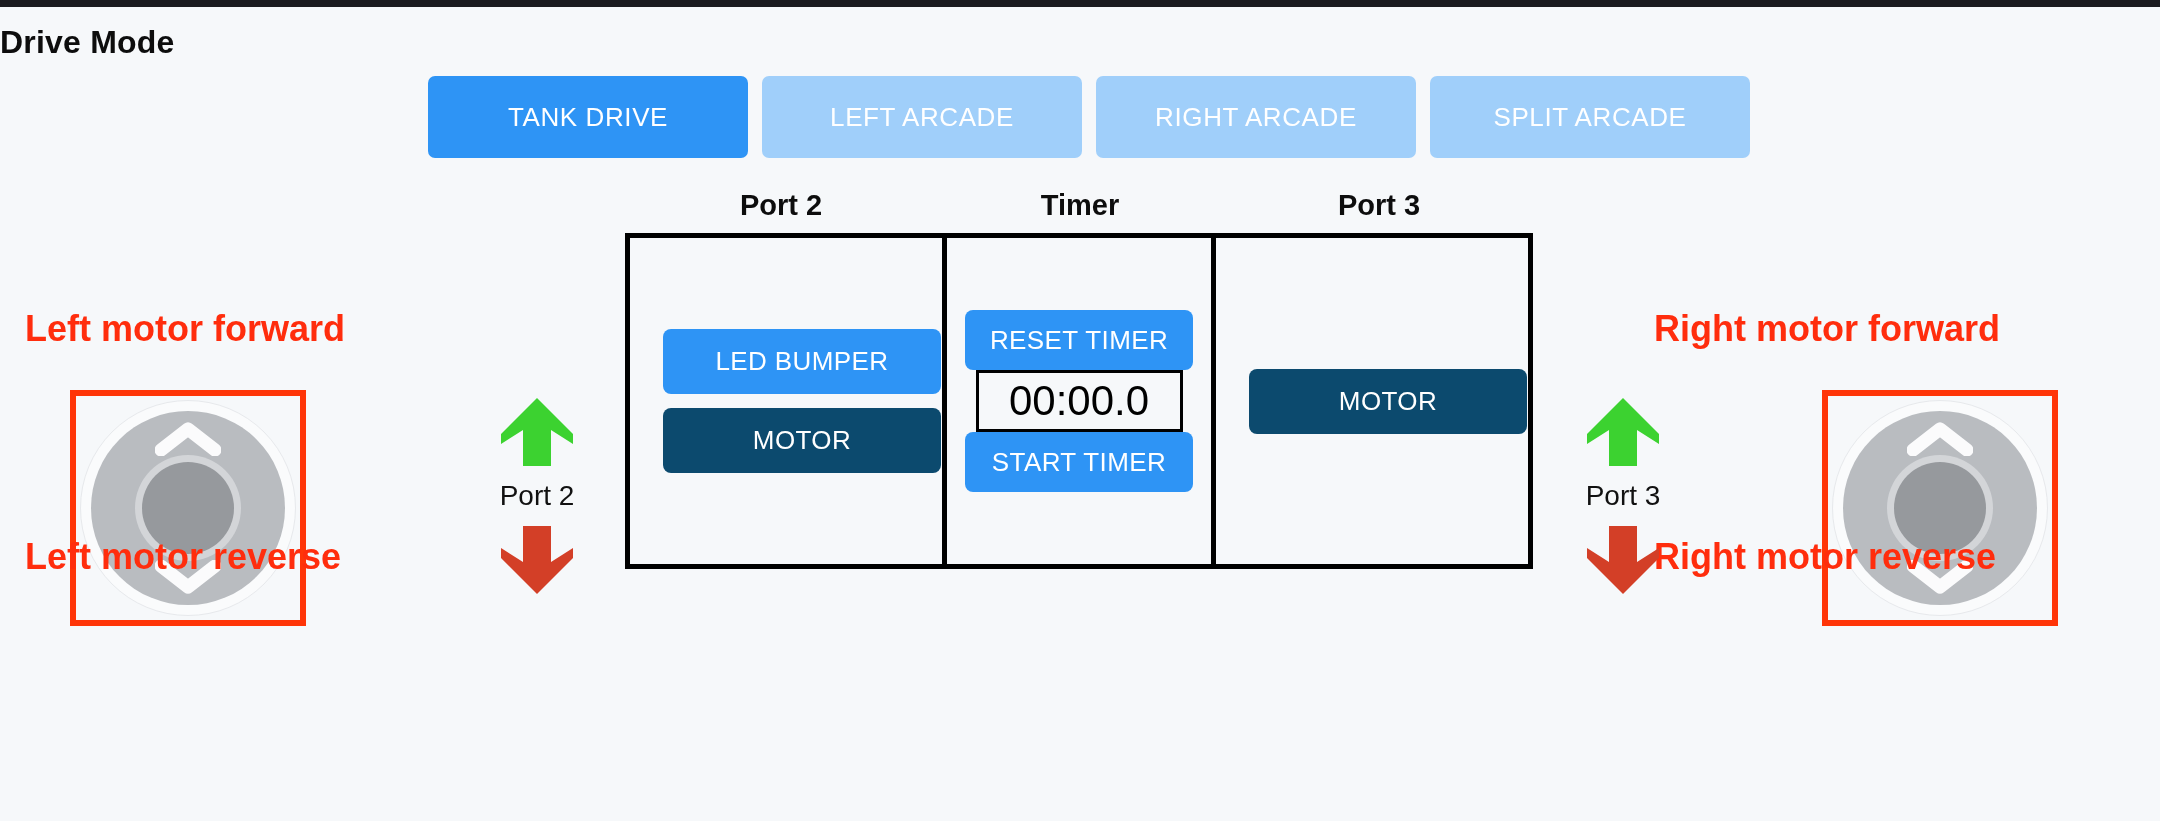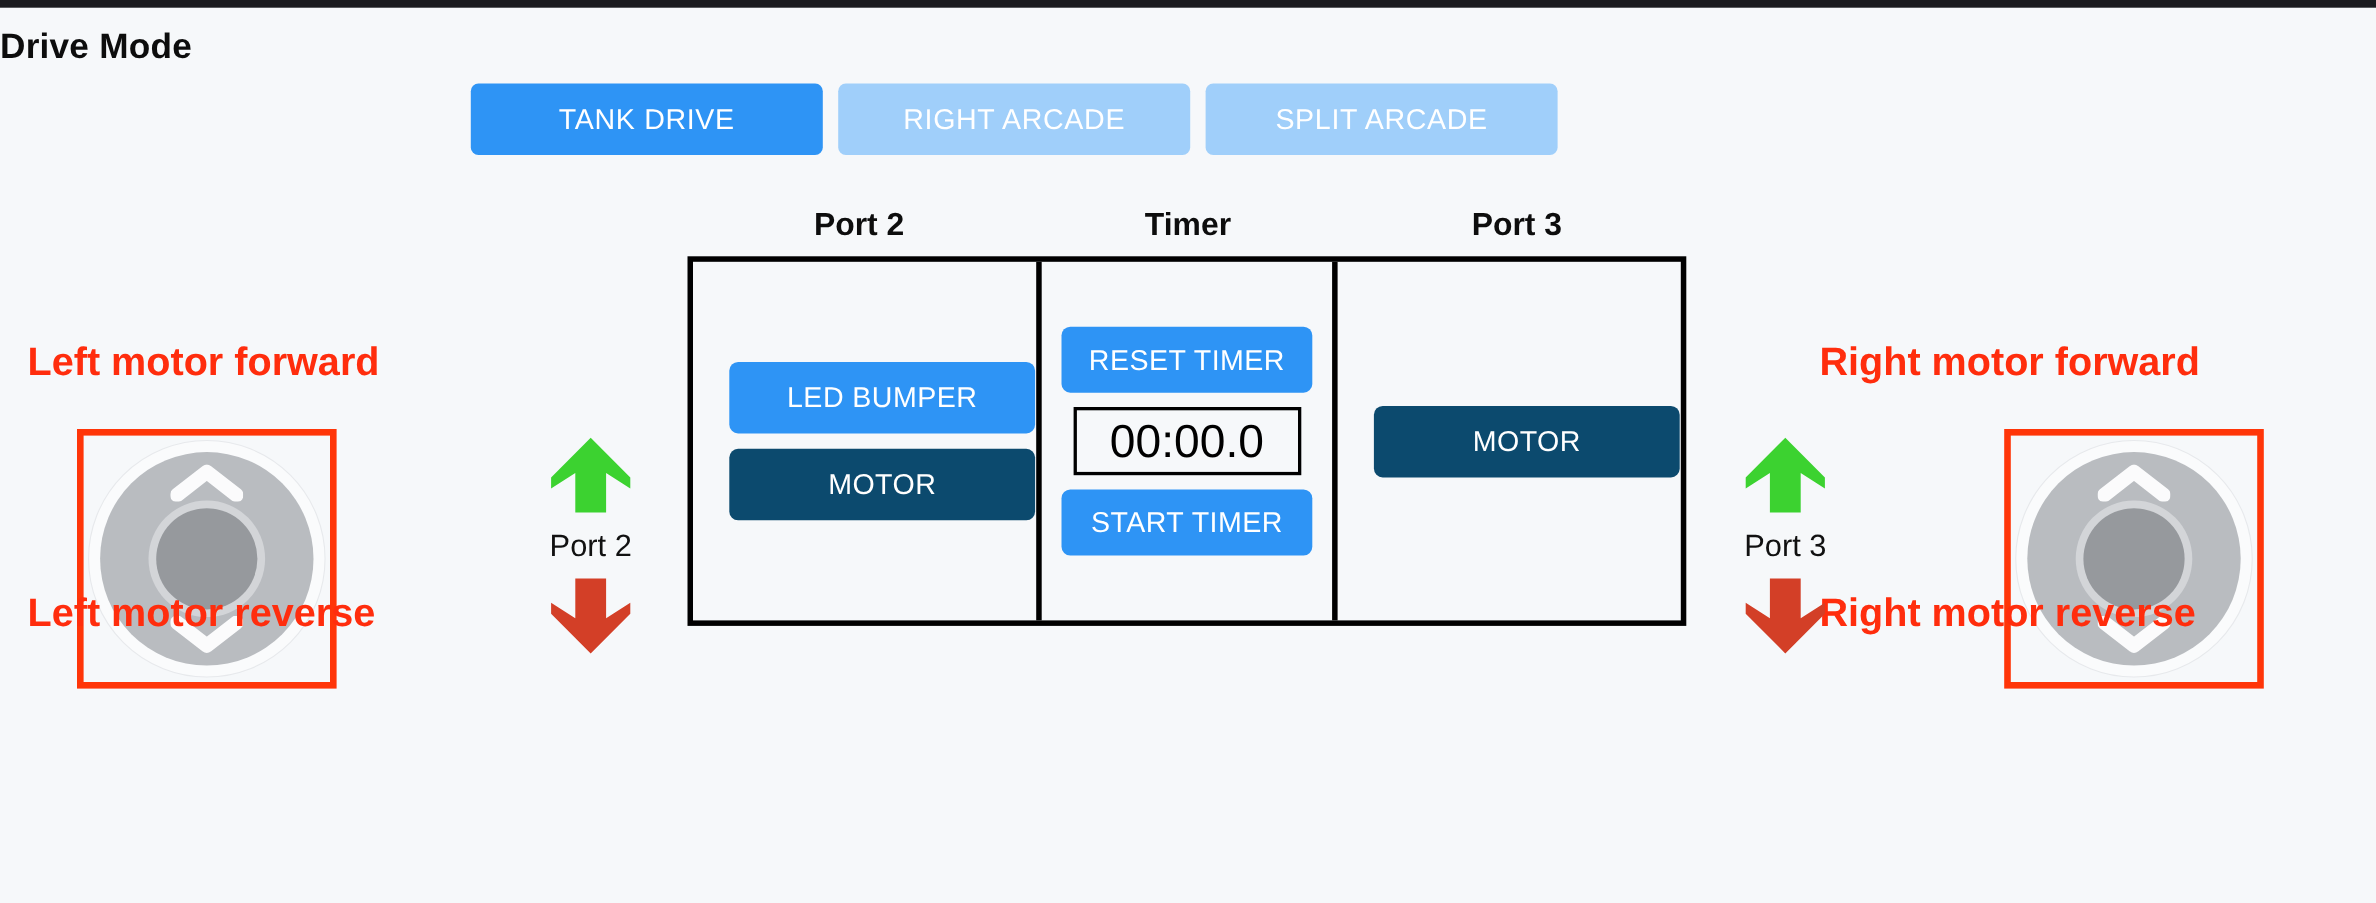--- a/index.html
+++ b/index.html
@@ -36,21 +36,21 @@
     letter-spacing: 0.2px;
   }
   #mode-row {
     position: absolute;
     left: 428px; top: 76px;
     display: flex;
     gap: 14px;
   }
   .mode-btn {
     width: 320px;
-    height: 65px;
+    height: 82px;
     border: none;
     border-radius: 7px;
     color: #ffffff;
     font-size: 26px;
     font-family: "Liberation Sans", sans-serif;
     letter-spacing: 0.6px;
     display: flex;
     align-items: center;
     justify-content: center;
     cursor: pointer;
@@ -96,21 +96,20 @@
     width: 312px;
     justify-content: center;
     gap: 14px;
     padding-left: 32px;
   }
   .col-timer {
     width: 274px;
     border-left: 5px solid #000000;
     border-right: 5px solid #000000;
     justify-content: center;
-    gap: 13px;
   }
   .dev-btn {
     width: 278px;
     height: 65px;
     border: none;
     border-radius: 8px;
     color: #ffffff;
     font-size: 26px;
     font-family: "Liberation Sans", sans-serif;
     letter-spacing: 0.4px;
@@ -244,20 +243,21 @@
 <body>
 
 <div id="app">
 
   <div id="topbar"></div>
 
   <div id="drive-mode-title">Drive Mode</div>
 
   <div id="mode-row">
     <button class="mode-btn active">TANK DRIVE</button>
+    <button class="mode-btn inactive">LEFT ARCADE</button>
     <button class="mode-btn inactive">RIGHT ARCADE</button>
     <button class="mode-btn inactive">SPLIT ARCADE</button>
   </div>
 
   <div id="panel-labels">
     <div class="panel-label col-a">Port 2</div>
     <div class="panel-label col-b">Timer</div>
     <div class="panel-label col-c">Port 3</div>
   </div>
 

